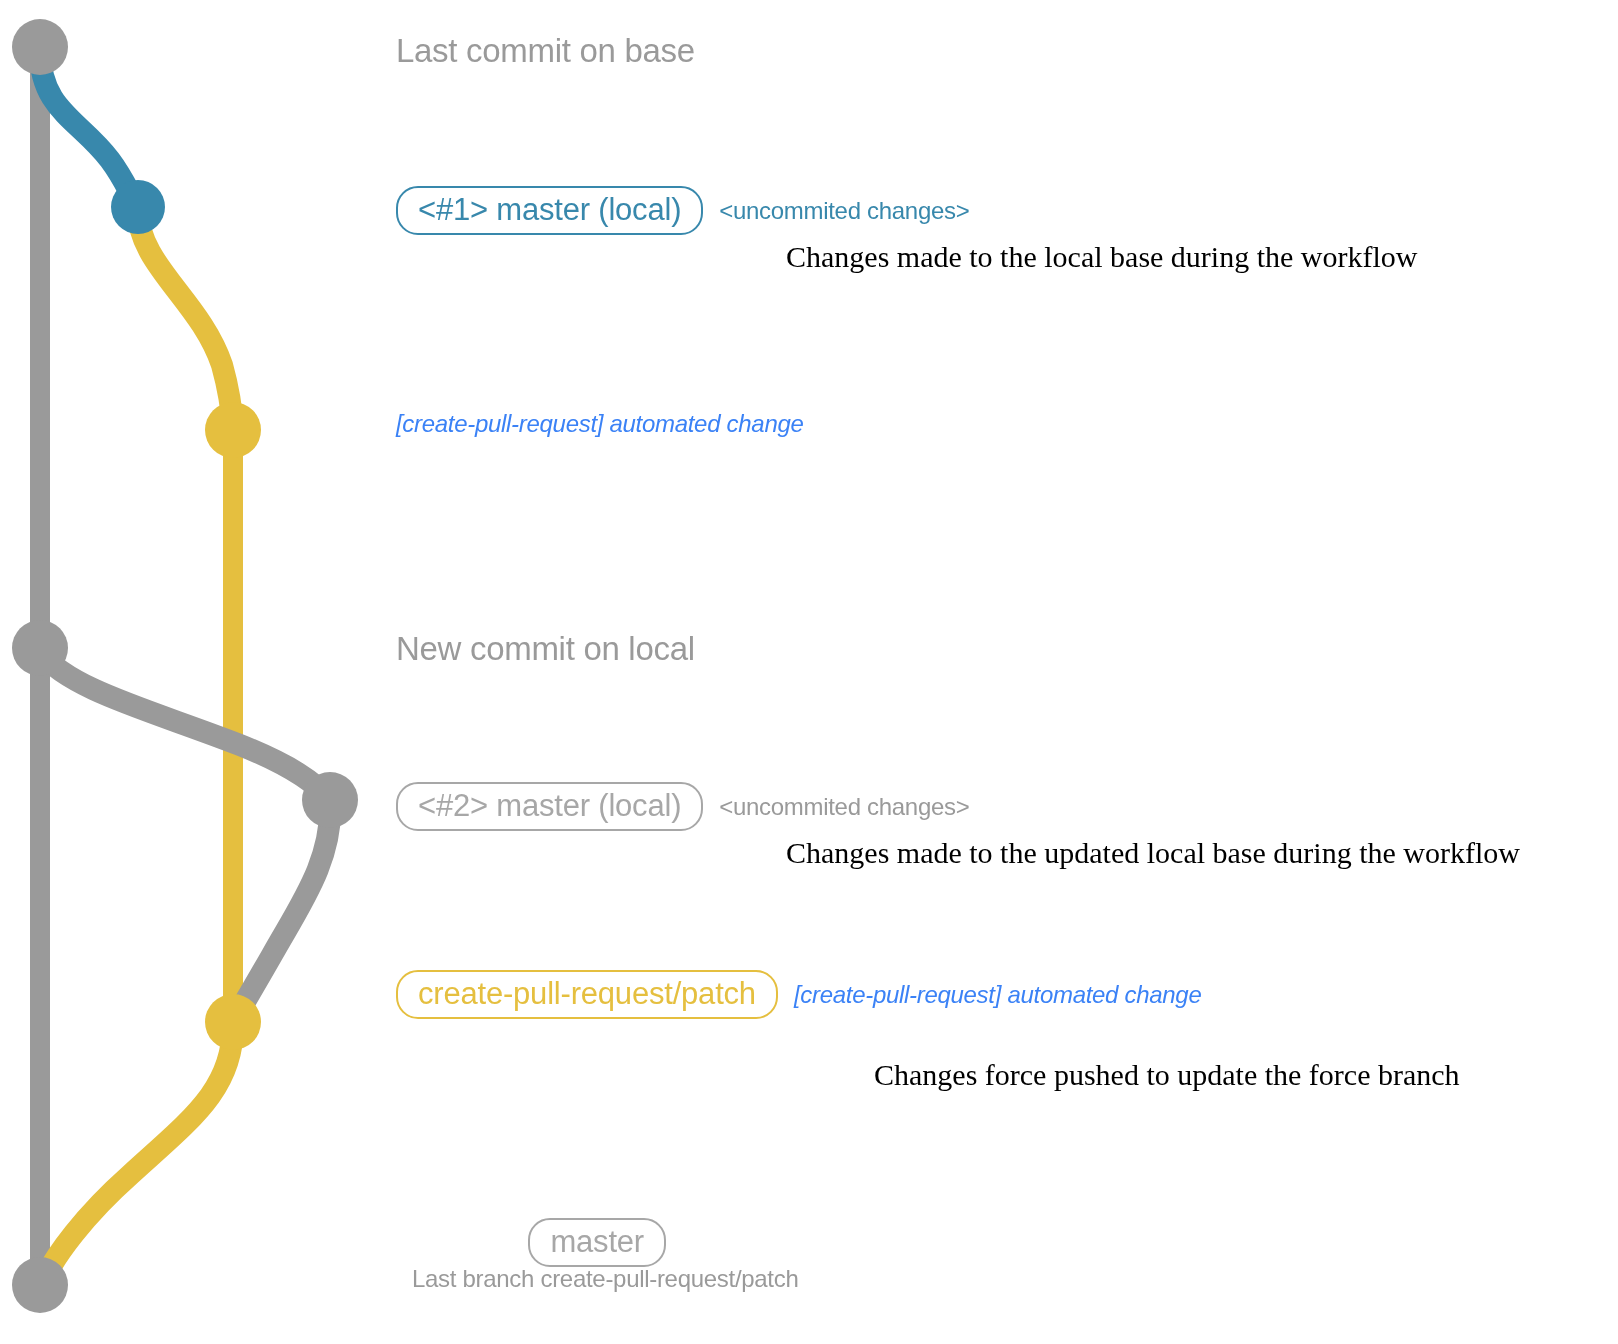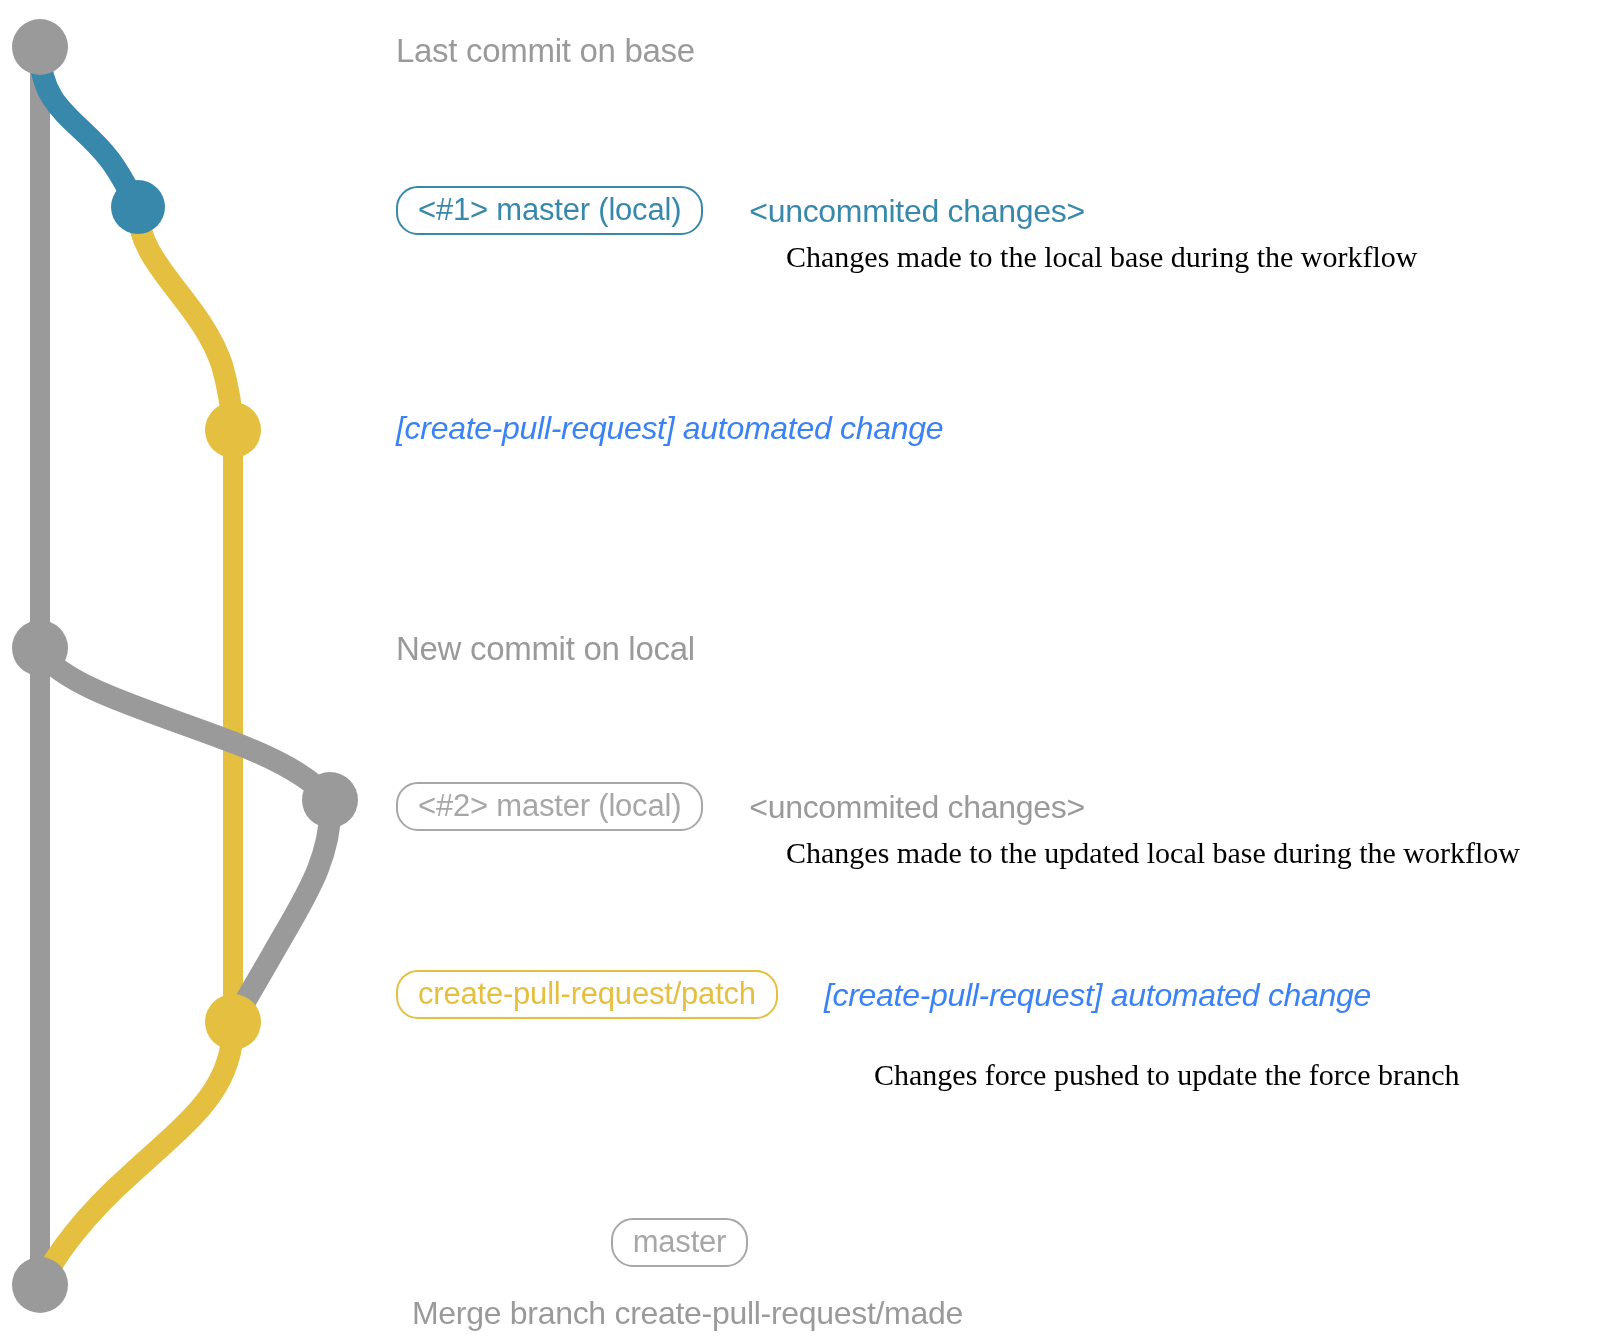--- a/index.html
+++ b/index.html
@@ -28,40 +28,39 @@
     width: 1618px;
     height: 1344px;
   }
 
   
   .row {
     position: absolute;
     display: flex;
     align-items: center;
     white-space: nowrap;
-    gap: 30px;
   }
 
   .badge {
     display: inline-block;
     border: 2px solid #9a9a9a;
     border-radius: 22px;
     padding: 6px 20px 8px 20px;
     font-size: 31px;
     line-height: 1.0;
     color: #9a9a9a;
     background: transparent;
     letter-spacing: -0.2px;
   }
   .badge.blue  { border-color: #3888ac; color: #3888ac; }
   .badge.yellow{ border-color: #e5bf3f; color: #e5bf3f; }
   .badge.gray  { border-color: #a7a7a7; color: #a7a7a7; }
 
   .subject {
-    font-size: 32px;
+    font-size: 24px;
     line-height: 1.0;
     letter-spacing: -0.3px;
     margin-left: 16px;
   }
   .subject.blue   { color: #3888ac; }
   .subject.yellow { color: #3b82f6; font-style: italic; }
   .subject.gray   { color: #9a9a9a; }
 
   .heading {
     position: absolute;
@@ -130,16 +129,16 @@
   <div class="note" style="left:786px; top:836px;">Changes made to the updated local base during the workflow</div>
 
   <div class="row" style="left:396px; top:970px;">
     <span class="badge yellow">create-pull-request/patch</span>
     <span class="subject yellow">[create-pull-request] automated change</span>
   </div>
   <div class="note" style="left:874px; top:1058px;">Changes force pushed to update the force branch</div>
 
   <div class="row" style="left:396px; top:1218px;flex-direction:column;">
     <span class="badge gray">master</span>
-    <span class="subject gray">Merge branch create-pull-request/made</span>
+    <span class="subject gray">Last branch create-pull-request/patch</span>
   </div>
 
 </div>
 
 </body></html>

